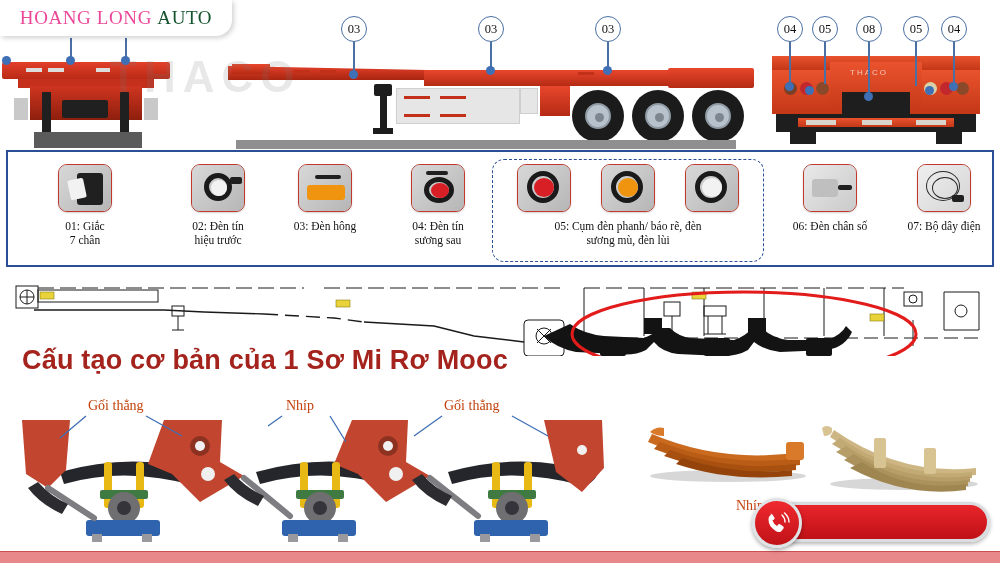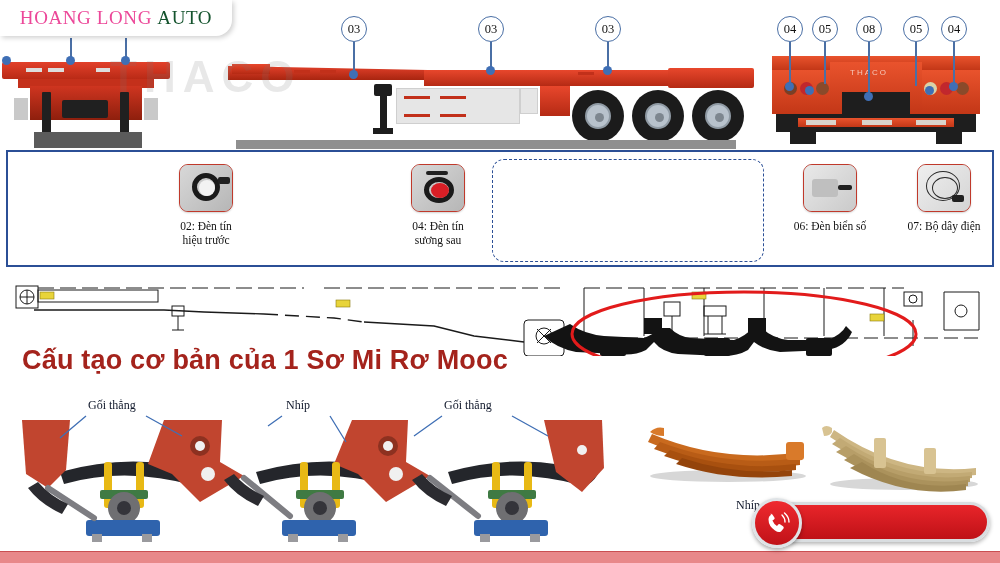--- a/index.html
+++ b/index.html
@@ -107,21 +107,21 @@
   #cad{ position:absolute; left:4px; top:278px; width:992px; height:78px; z-index:10;}
 
   
   #heading{
     position:absolute; left:22px; top:345px; z-index:15;
     font-family:"Liberation Sans", sans-serif;
     font-weight:bold; font-size:27px; color:#a4231c; letter-spacing:.2px;
   }
 
   
-  .blabel{ position:absolute; font-size:12px; color:#0f172a; z-index:22;}
+  .blabel{ position:absolute; font-size:14px; color:#c2410c; z-index:22;}
   .bline{ position:absolute; z-index:21;}
 
   
   #susp{ position:absolute; left:8px; top:416px; width:610px; height:130px; z-index:12;}
   .watermark{
     position:absolute; left:110px; top:52px; font-size:44px; font-weight:bold;
     color:rgba(120,120,120,.17); letter-spacing:7px;
     font-family:"Liberation Sans",sans-serif; z-index:13; pointer-events:none;
   }
 
@@ -290,57 +290,102 @@
     <div class="logo-text">
       <span class="logo-a">HOANG LONG</span><span>&nbsp;</span><span class="logo-b">AUTO</span>
     </div>
   </div>
 
   <div id="legend">
     <div class="legend-row">
 
       <div class="dashed-group"></div>
 
-
-      <div class="leg-item" style="left:140px; top:12px; width:116px;">
+      <div class="leg-item" style="left:22px; top:12px; width:110px;">
+        <div class="thumb">
+          <div class="t-bg-grey"></div>
+          <div class="t-black" style="left:18px; top:8px; width:26px; height:32px; border-radius:3px;"></div>
+          <div class="t-white" style="left:10px; top:14px; width:16px; height:20px; border-radius:2px; transform:rotate(-12deg);"></div>
+        </div>
+        <div class="leg-cap">
+          <div>01: Giắc</div>
+          <div>7 chân</div>
+        </div>
+      </div>
+
+      <div class="leg-item" style="left:152px; top:12px; width:116px;">
         <div class="thumb">
           <div class="t-bg-grey"></div>
           <div class="t-ring" style="left:12px; top:8px; width:28px; height:28px;"></div>
           <div class="t-white" style="left:19px; top:15px; width:16px; height:16px; border-radius:50%;"></div>
           <div class="t-black" style="left:38px; top:12px; width:12px; height:7px; border-radius:2px;"></div>
         </div>
         <div class="leg-cap">
           <div>02: Đèn tín</div>
           <div>hiệu trước</div>
         </div>
       </div>
 
+      <div class="leg-item" style="left:258px; top:12px; width:118px;">
+        <div class="thumb">
+          <div class="t-bg-grey"></div>
+          <div class="t-amber" style="left:8px; top:20px; width:38px; height:15px;"></div>
+          <div class="t-black" style="left:16px; top:10px; width:26px; height:4px; border-radius:2px;"></div>
+        </div>
+        <div class="leg-cap">
+          <div>03: Đèn hông</div>
+          <div></div>
+        </div>
+      </div>
 
       <div class="leg-item" style="left:374px; top:12px; width:112px;">
         <div class="thumb">
           <div class="t-bg-grey"></div>
           <div class="t-ring" style="left:12px; top:12px; width:30px; height:26px;"></div>
           <div class="t-red" style="left:19px; top:18px; width:18px; height:15px; border-radius:50%;"></div>
           <div class="t-black" style="left:14px; top:6px; width:22px; height:4px; border-radius:2px;"></div>
         </div>
         <div class="leg-cap">
           <div>04: Đèn tín</div>
           <div>sương sau</div>
         </div>
       </div>
 
+      <div class="leg-item" style="left:494px; top:12px; width:252px;">
+        <div style="display:flex; justify-content:space-around; align-items:flex-start;">
+          <div class="thumb">
+            <div class="t-bg-grey"></div>
+            <div class="t-ring" style="left:9px; top:6px; width:32px; height:32px;"></div>
+            <div class="t-red" style="left:16px; top:13px; width:20px; height:19px; border-radius:50%;"></div>
+          </div>
+          <div class="thumb">
+            <div class="t-bg-grey"></div>
+            <div class="t-ring" style="left:9px; top:6px; width:32px; height:32px;"></div>
+            <div class="t-amber" style="left:16px; top:13px; width:20px; height:19px; border-radius:50%;"></div>
+          </div>
+          <div class="thumb">
+            <div class="t-bg-grey"></div>
+            <div class="t-ring" style="left:9px; top:6px; width:32px; height:32px;"></div>
+            <div class="t-white" style="left:16px; top:13px; width:20px; height:19px; border-radius:50%;"></div>
+          </div>
+        </div>
+        <div class="leg-cap">
+          <div>05: Cụm đèn phanh/ báo rẽ, đèn</div>
+          <div>sương mù, đèn lùi</div>
+        </div>
+      </div>
 
       <div class="leg-item" style="left:766px; top:12px; width:112px;">
         <div class="thumb">
           <div class="t-bg-grey" style="background:linear-gradient(135deg,#e9e9e9,#cacaca);"></div>
           <div class="t-white" style="left:8px; top:14px; width:26px; height:18px; border-radius:3px; background:#bfbfbf;"></div>
           <div class="t-black" style="left:34px; top:20px; width:14px; height:5px; border-radius:2px;"></div>
         </div>
         <div class="leg-cap">
-          <div>06: Đèn biển số</div>
+          <div>06: Đèn chân số</div>
           <div></div>
         </div>
       </div>
 
       <div class="leg-item" style="left:883px; top:12px; width:106px;">
         <div class="thumb">
           <div class="t-bg-grey" style="background:linear-gradient(135deg,#efefef,#d4d4d4);"></div>
           <div class="t-wire" style="left:8px; top:6px; width:34px; height:30px;"></div>
           <div class="t-wire" style="left:14px; top:12px; width:26px; height:22px;"></div>
           <div class="t-black" style="left:34px; top:30px; width:12px; height:7px; border-radius:2px;"></div>

